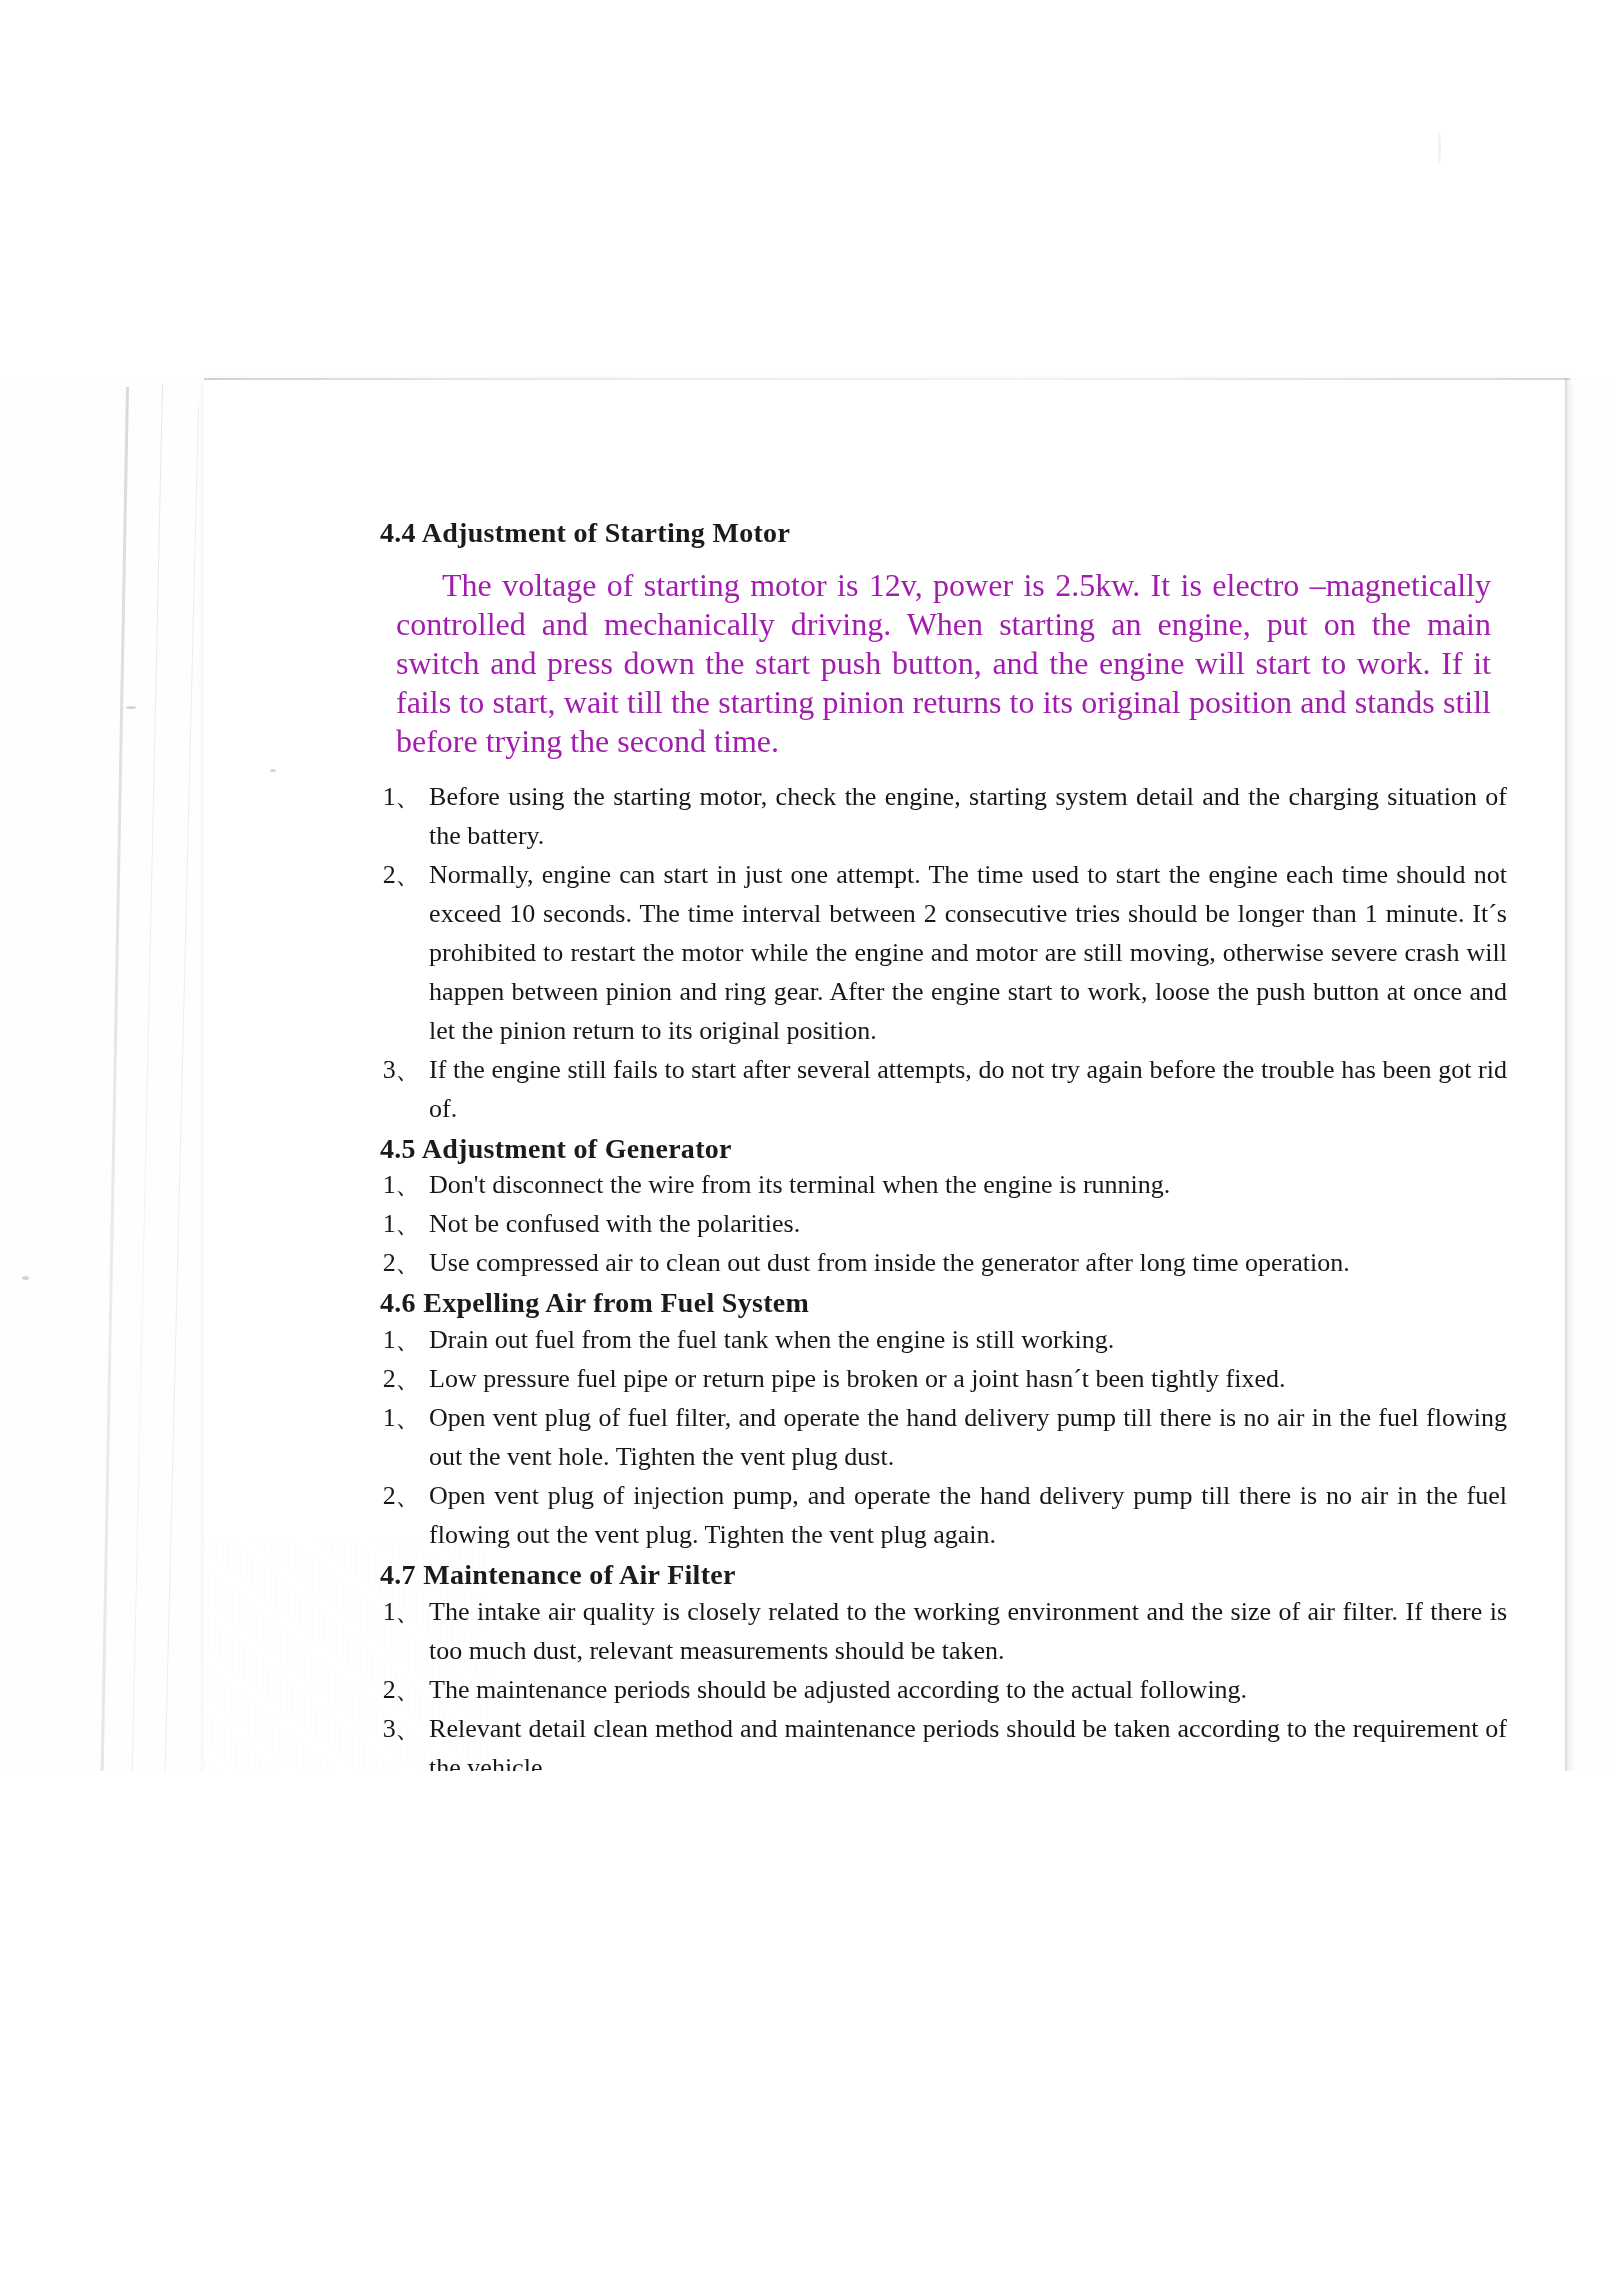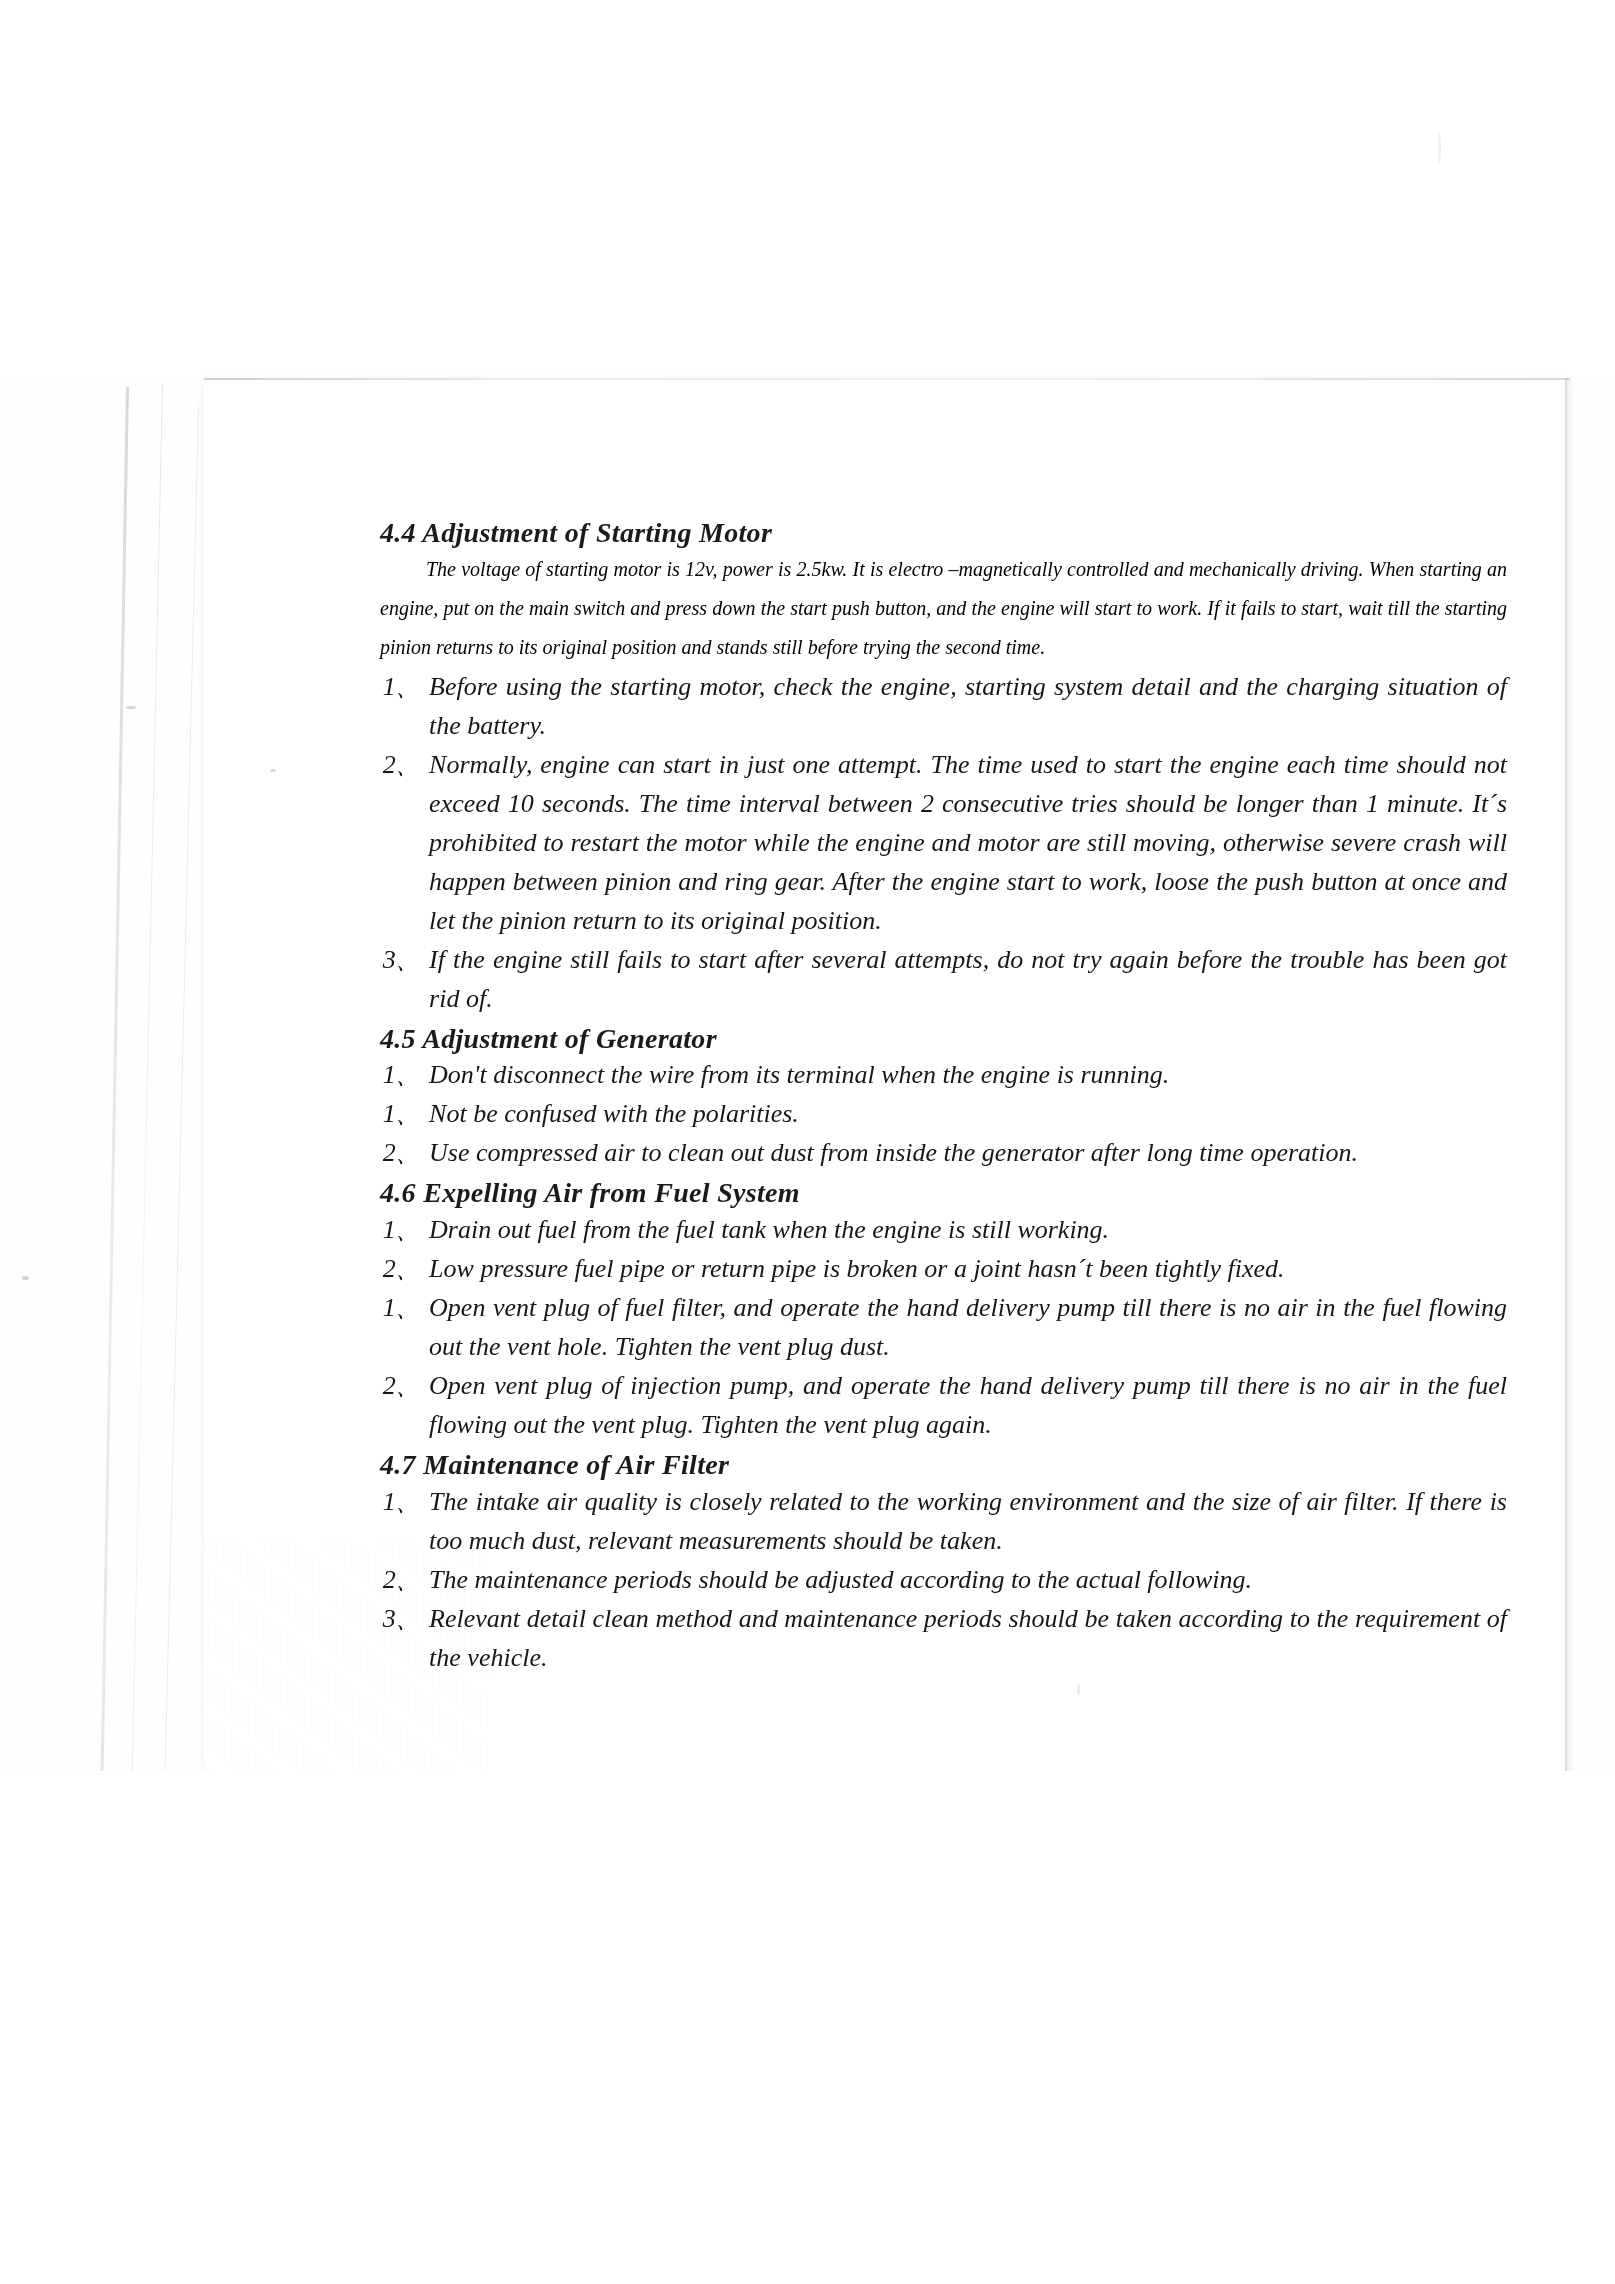--- a/index.html
+++ b/index.html
@@ -9,21 +9,20 @@
     background: #ffffff;
   }
 
   .scan-page {
     position: relative;
     width: 1616px;
     height: 1771px;
     background: #fefefe;
     overflow: hidden;
     font-family: "Liberation Serif", "DejaVu Serif", serif;
-    font-style: italic;
   }
 
   
   .sheet {
     position: absolute;
     left: 204px;
     top: 380px;
     width: 1365px;
     height: 1915px;
     background: #ffffff;
@@ -128,26 +127,26 @@
     font-size: 28px;
     font-weight: 600;
     letter-spacing: 0.3px;
     margin: 0;
     padding: 0;
     line-height: 1.2;
     color: #1b1b1b;
   }
 
   .para {
-    font-size: 20px;
+    font-size: 32px;
     line-height: 39px;
     text-align: justify;
     text-justify: inter-word;
-    margin: 0;
-    color: #000000;
+    margin: 16px;
+    color: #a21caf;
     font-weight: 500;
   }
   .para.indent { text-indent: 46px; }
   .para.flush  { text-indent: 0; }
 
   
   .list { margin: 0; padding: 0; }
   .li {
     display: flex;
     align-items: flex-start;

